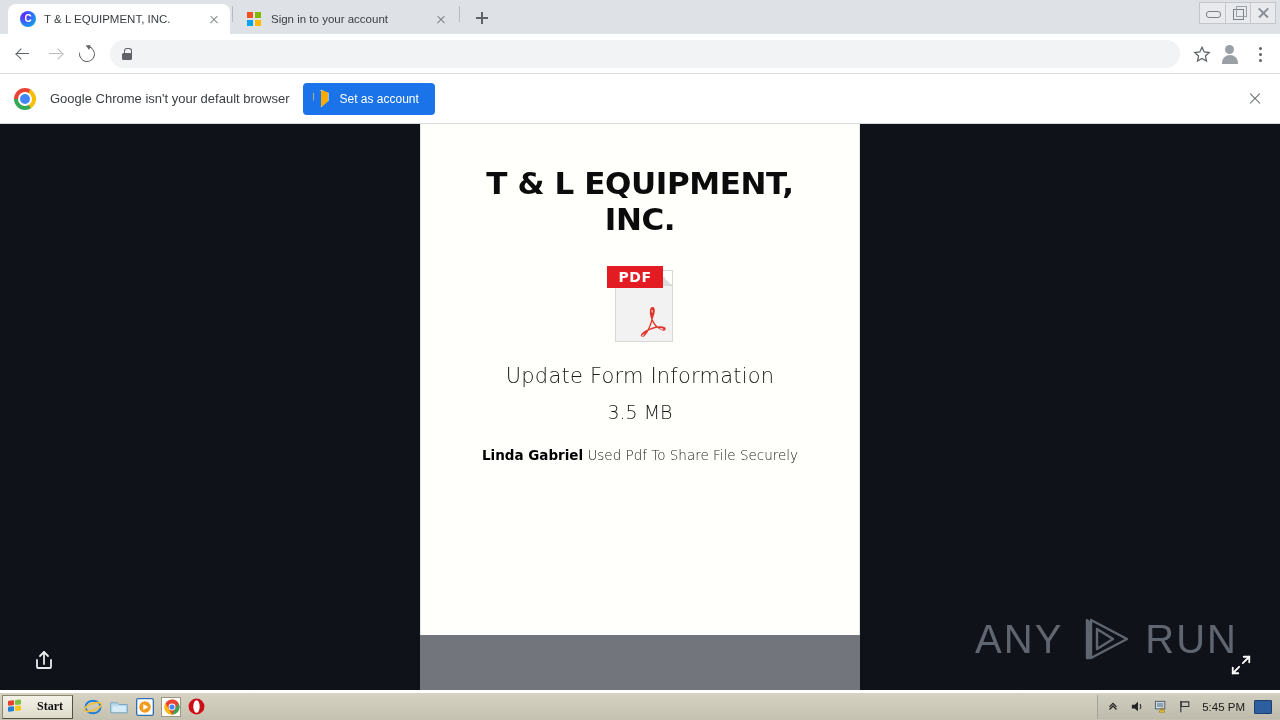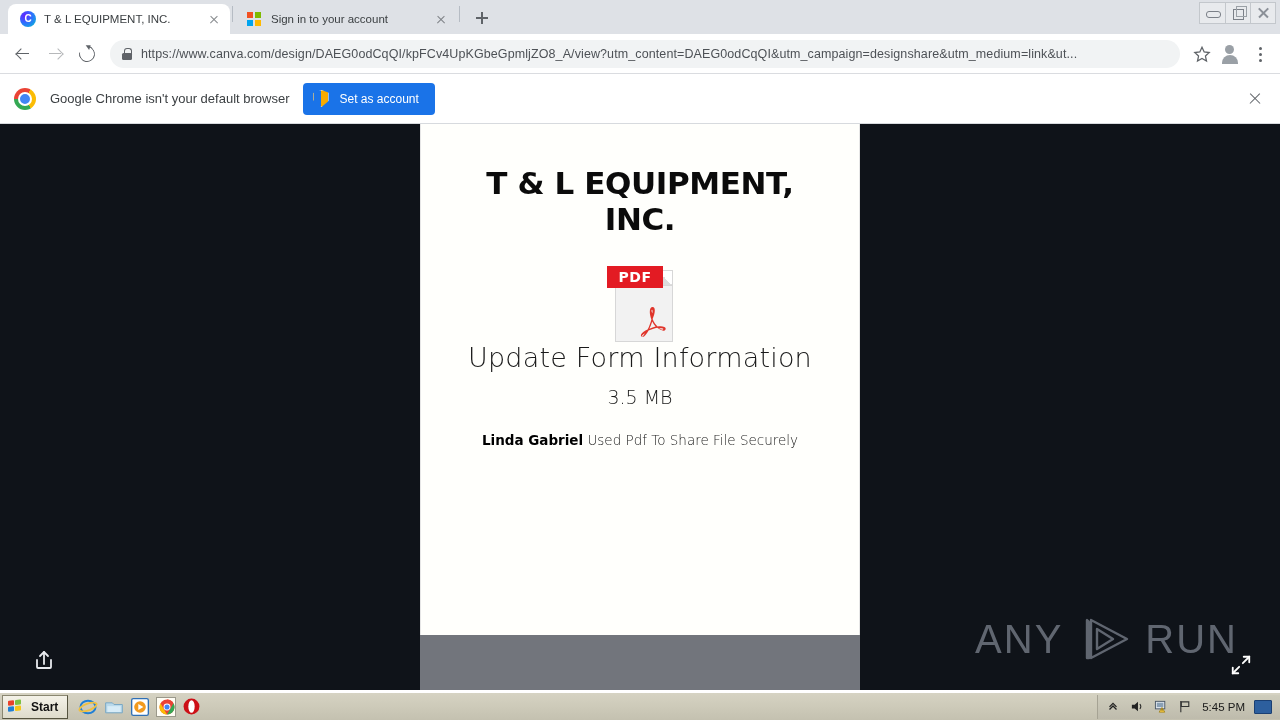--- a/index.html
+++ b/index.html
@@ -171,22 +171,22 @@
   }
   .pdf-banner{
     position:absolute;left:0;top:6px;width:56px;height:22px;background:#e31b23;
     color:#fff;font-weight:bold;font-size:14px;letter-spacing:.5px;
     display:flex;align-items:center;justify-content:center;
     font-family:"DejaVu Sans",sans-serif;
   }
   .acrobat{ position:absolute; left:22px; top:34px; }
 
   .doc-subtitle{
-    font-family:"DejaVu Sans",sans-serif;font-weight:300;font-size:27px;
-    color:#1a1a1a;letter-spacing:.2px;
+    font-family:"DejaVu Sans",sans-serif;font-weight:300;font-size:21px;
+    color:#1a1a1a;margin-top:22px;letter-spacing:.2px;
   }
   .doc-size{
     font-family:"DejaVu Sans",sans-serif;font-weight:300;font-size:19px;
     color:#1a1a1a;margin-top:13px;
   }
   .download-btn{
     margin-top:43px;background:#12499b;color:#ffffff;
     font-family:"DejaVu Sans",sans-serif;font-weight:bold;font-size:25px;
     padding:5px 18px 7px 18px;text-decoration:underline;text-underline-offset:4px;
     letter-spacing:.3px;border:none;display:inline-block;
@@ -213,24 +213,24 @@
   .anyrun-logo{margin:0 4px;}
   .expand-icon{position:absolute;right:28px;bottom:14px;width:22px;height:22px;}
 
   
   .taskbar{
     position:absolute;left:0;bottom:0;width:1280px;height:28px;
     background:linear-gradient(#d6d3c3 0%,#cfccbb 40%,#c4c1b0 100%);
     border-top:1px solid #ffffff;display:flex;align-items:center;
   }
   .start-btn{
-    height:24px;margin-left:2px;padding:0 9px 0 5px;display:flex;align-items:center;gap:8px;
+    height:24px;margin-left:2px;padding:0 9px 0 5px;display:flex;align-items:center;gap:14px;
     background:linear-gradient(#f4f2e8,#dedbcb);border:1px solid #8a8771;
     border-right-color:#55533f;border-bottom-color:#55533f;
-    font-size:12px;font-weight:bold;color:#111;font-family:Liberation Sans, sans-serif;
+    font-size:12px;font-weight:bold;color:#111;font-family:Liberation Serif, serif;
   }
   .start-flag{width:15px;height:13px;display:grid;grid-template-columns:6px 6px;
     grid-template-rows:5px 5px;gap:1px;transform:skewY(-6deg);}
   .start-flag i{display:block;border-radius:1px;}
   .qlbar{display:flex;align-items:center;gap:6px;margin-left:10px;}
   .ql{width:20px;height:20px;position:relative;}
   .ql.boxed{border:1px solid #9a988a;background:#fffdf4;}
   .tray{
     margin-left:auto;height:24px;display:flex;align-items:center;gap:9px;
     padding:0 8px;background:linear-gradient(#cfcdbd,#bebbac);
@@ -286,21 +286,20 @@
       </div>
     <div class="navbtn">
         <span class="arrow-fwd"></span>
       </div>
     <div class="navbtn">
         <span class="reload"></span>
       </div>
 
     <div class="omnibox">
       <span class="lock"></span>
-      <span class="url" title="https://www.canva.com/design/DAEG0odCqQI/kpFCv4UpKGbeGpmljZO8_A/view?utm_content=DAEG0odCqQI&amp;utm_campaign=designshare&amp;utm_medium=link&amp;ut...">https://www.canva.com/design/DAEG0odCqQI/kpFCv4UpKGbeGpmljZO8_A/view?utm_content=DAEG0odCqQI&amp;utm_campaign=designshare&amp;utm_medium=link&amp;ut...</span>
     </div>
 
     <div class="star">
       <svg width="18" height="18" viewBox="0 0 24 24" fill="none" stroke="#5f6368" stroke-width="1.7">
         <polygon points="12,3 14.9,9.3 21.6,10.1 16.6,14.7 18,21.4 12,18 6,21.4 7.4,14.7 2.4,10.1 9.1,9.3"></polygon>
       </svg>
     </div>
     <div class="avatar"></div>
     <div class="kebab">
         <i></i>

